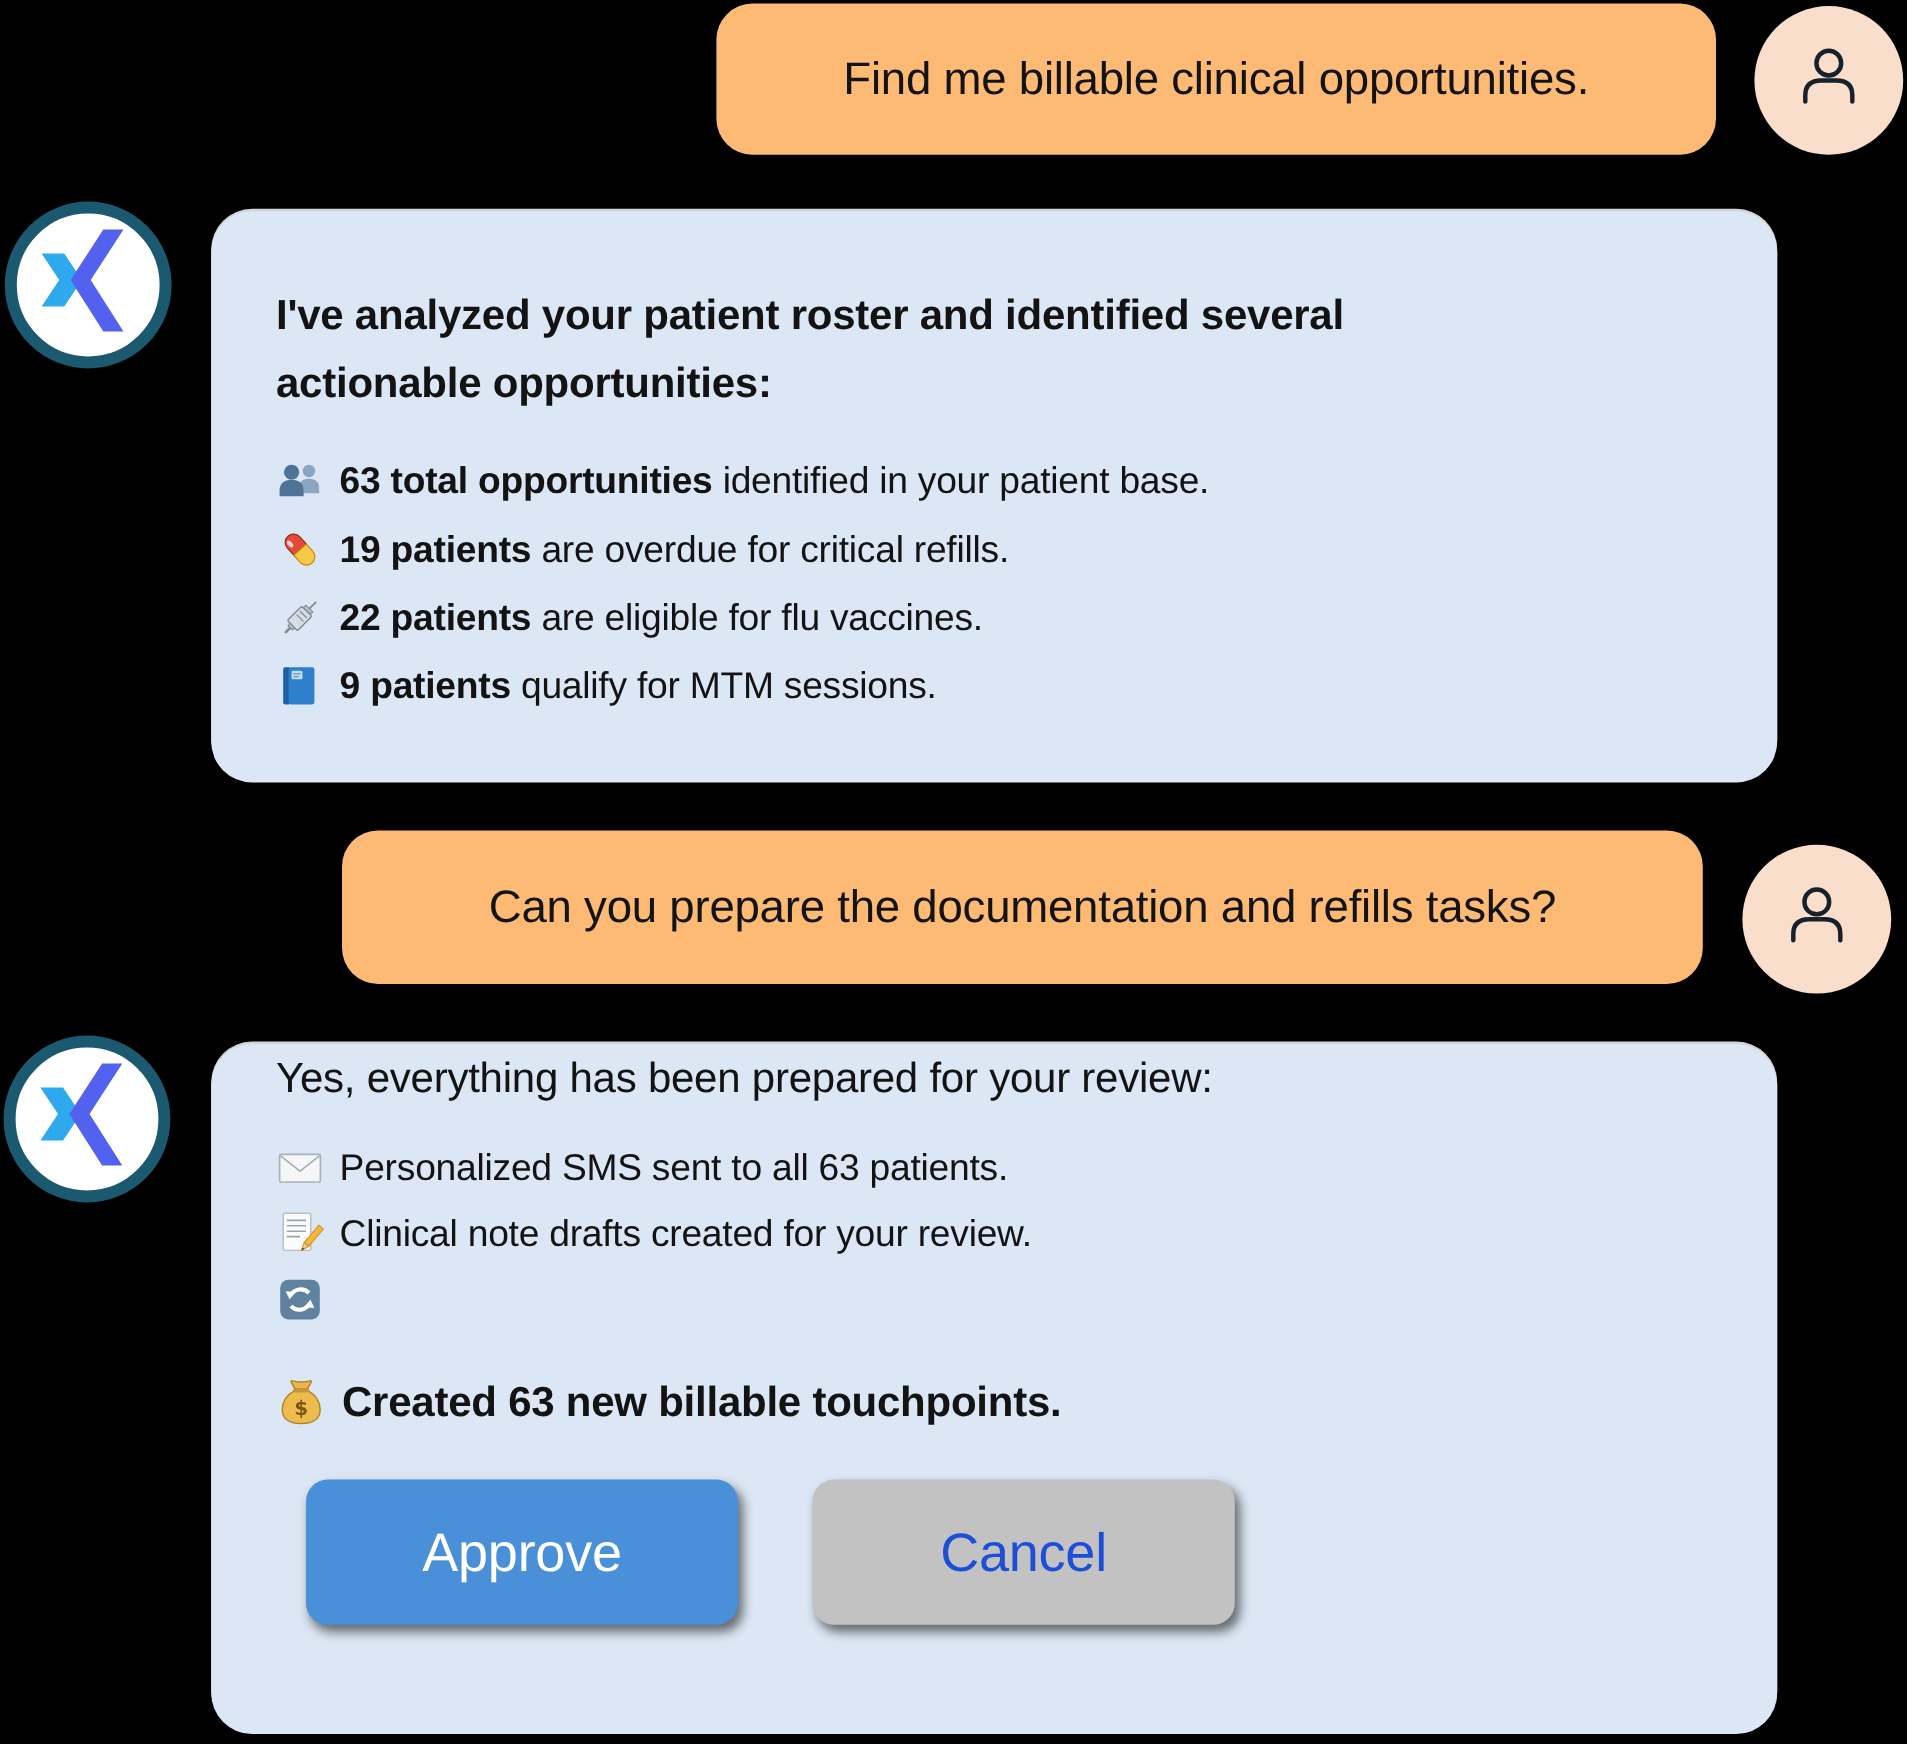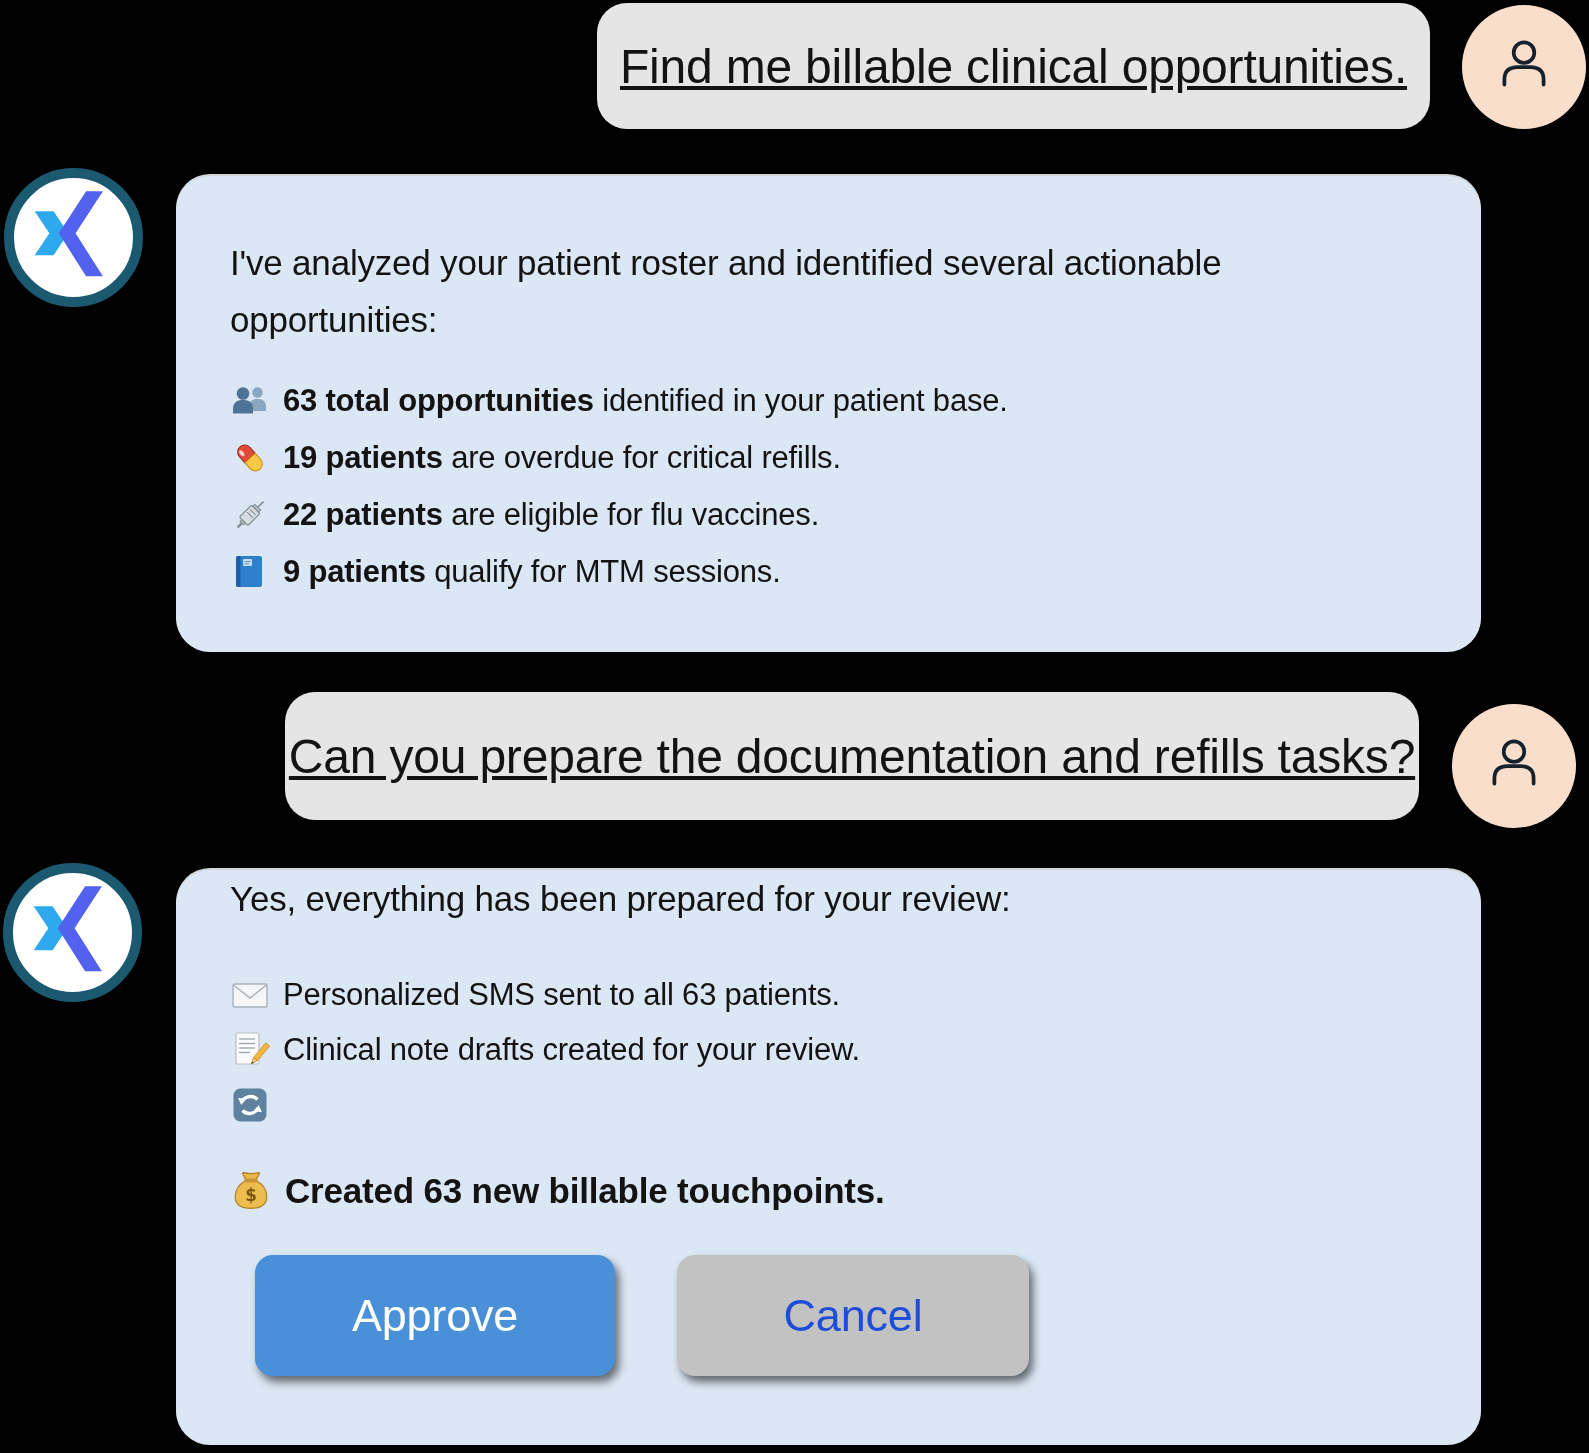--- a/index.html
+++ b/index.html
@@ -2,23 +2,23 @@
 <html><head>
 <meta charset="utf-8">
 <style>
   html,body{margin:0;padding:0;background:#000;}
   #canvas{
     position:relative;width:1589px;height:1453px;background:#000;overflow:hidden;
     font-family:"Liberation Sans",sans-serif;color:#131313;
   }
   
   .user-bubble{
-    position:absolute;background:#e5e5e5;border-radius:30px;
+    position:absolute;background:#fdba74;border-radius:30px;
     display:flex;align-items:center;justify-content:center;
-    font-size:48px;letter-spacing:-0.2px;text-decoration:underline;
+    font-size:38px;letter-spacing:-0.2px;
   }
   #ub1{left:597px;top:3px;width:833px;height:126px;}
   #ub2{left:285px;top:692px;width:1134px;height:128px;}
   
   .user-avatar{
     position:absolute;width:124px;height:124px;border-radius:50%;
     background:#FADECC;display:flex;align-items:center;justify-content:center;
   }
   #ua1{left:1462px;top:5px;}
   #ua2{left:1452px;top:704px;}
@@ -32,23 +32,23 @@
   .ai-avatar svg{position:absolute;left:7px;top:7px;}
   
   .ai-bubble{
     position:absolute;left:176px;width:1305px;box-sizing:border-box;
     background:#DBE7F4;border-radius:34px;padding:0 54px;
     box-shadow:0 -2px 0 rgba(246,250,253,.85);
   }
   #ab1{top:176px;height:476px;padding-top:58px;}
   #ab2{top:870px;height:575px;}
   .intro{font-size:35px;line-height:57px;letter-spacing:-0.2px;}
-  #ab1 .intro{max-width:1060px;}
+  #ab1 .intro{max-width:1060px;font-weight:bold;}
   .msg-list{margin-top:24px;}
-  #ab2 .msg-list{margin-top:40px;}
+  #ab2 .msg-list{margin-top:18px;}
   .msg-item{display:flex;align-items:center;height:57px;font-size:31px;letter-spacing:-0.2px;gap:13px;text-align:right;}
   #ab2 .msg-item{height:55px;}
   .b{font-weight:700;}
   .icon{width:40px;height:40px;flex:none;}
   .highlight{
     margin-top:30px;display:flex;align-items:center;gap:13px;
     font-weight:700;font-size:35px;height:57px;letter-spacing:-0.2px;
   }
   
   .btn-row{margin-top:36px;margin-left:25px;display:flex;gap:62px;}

